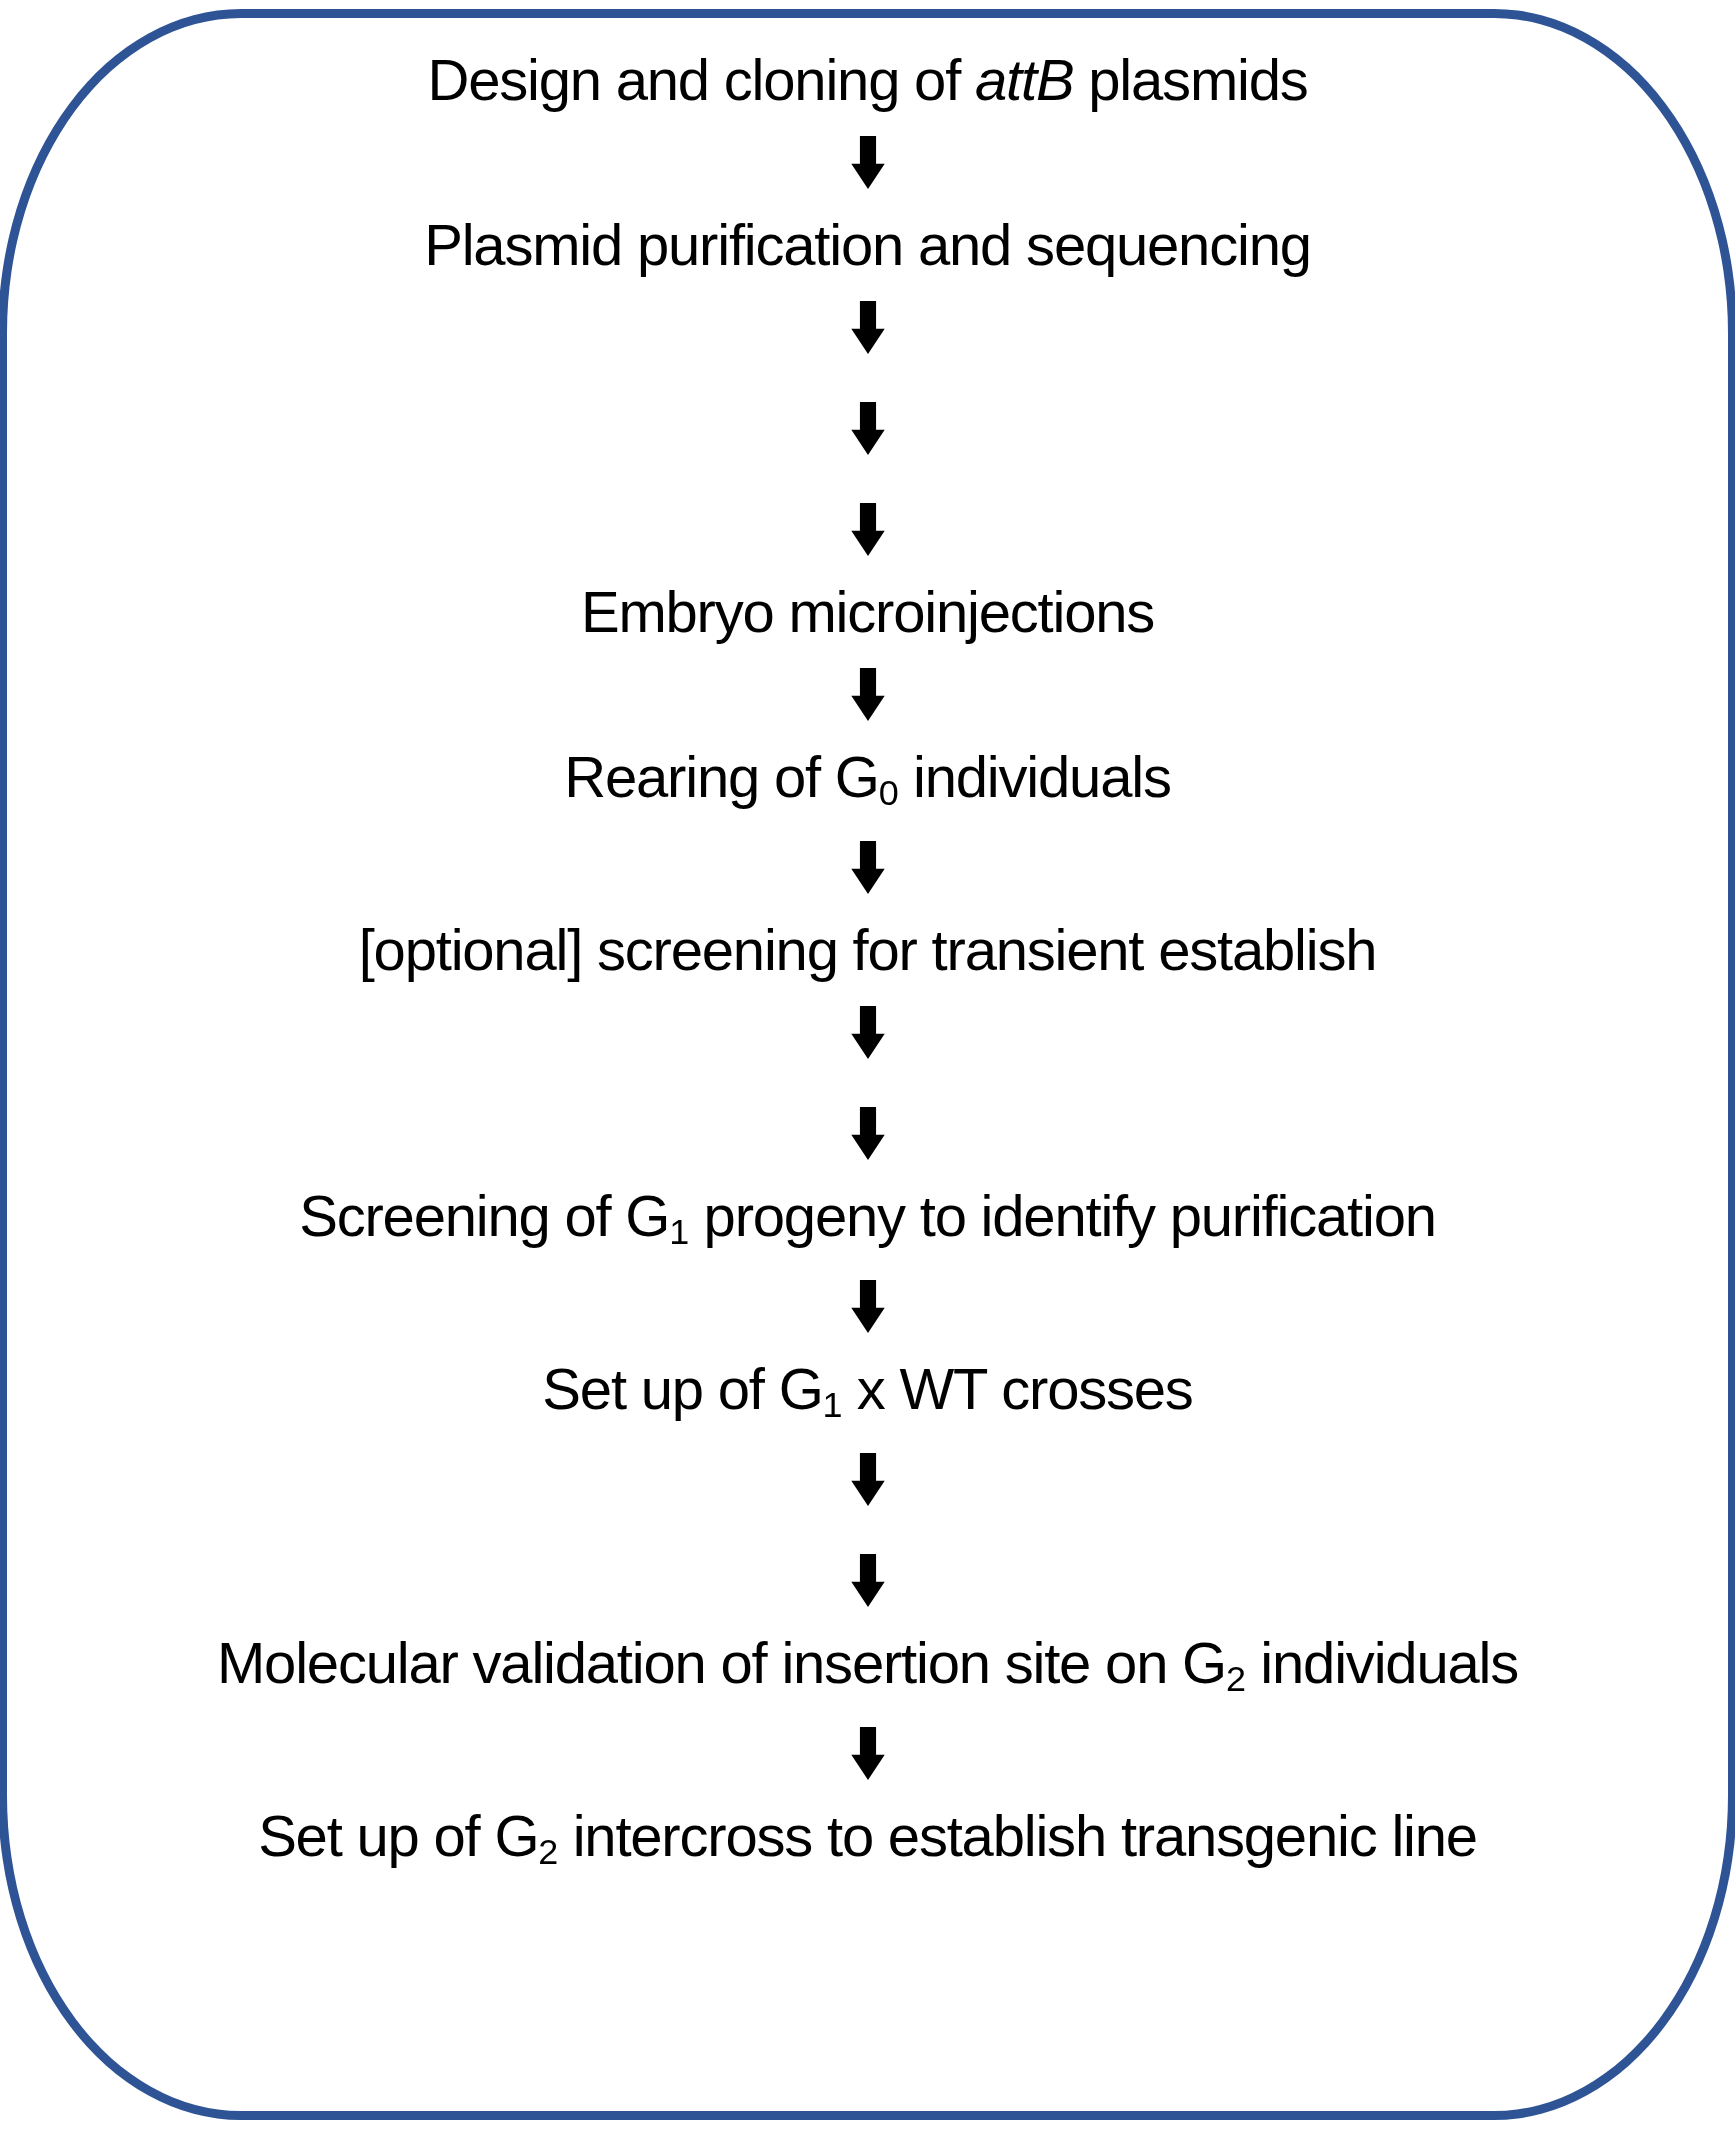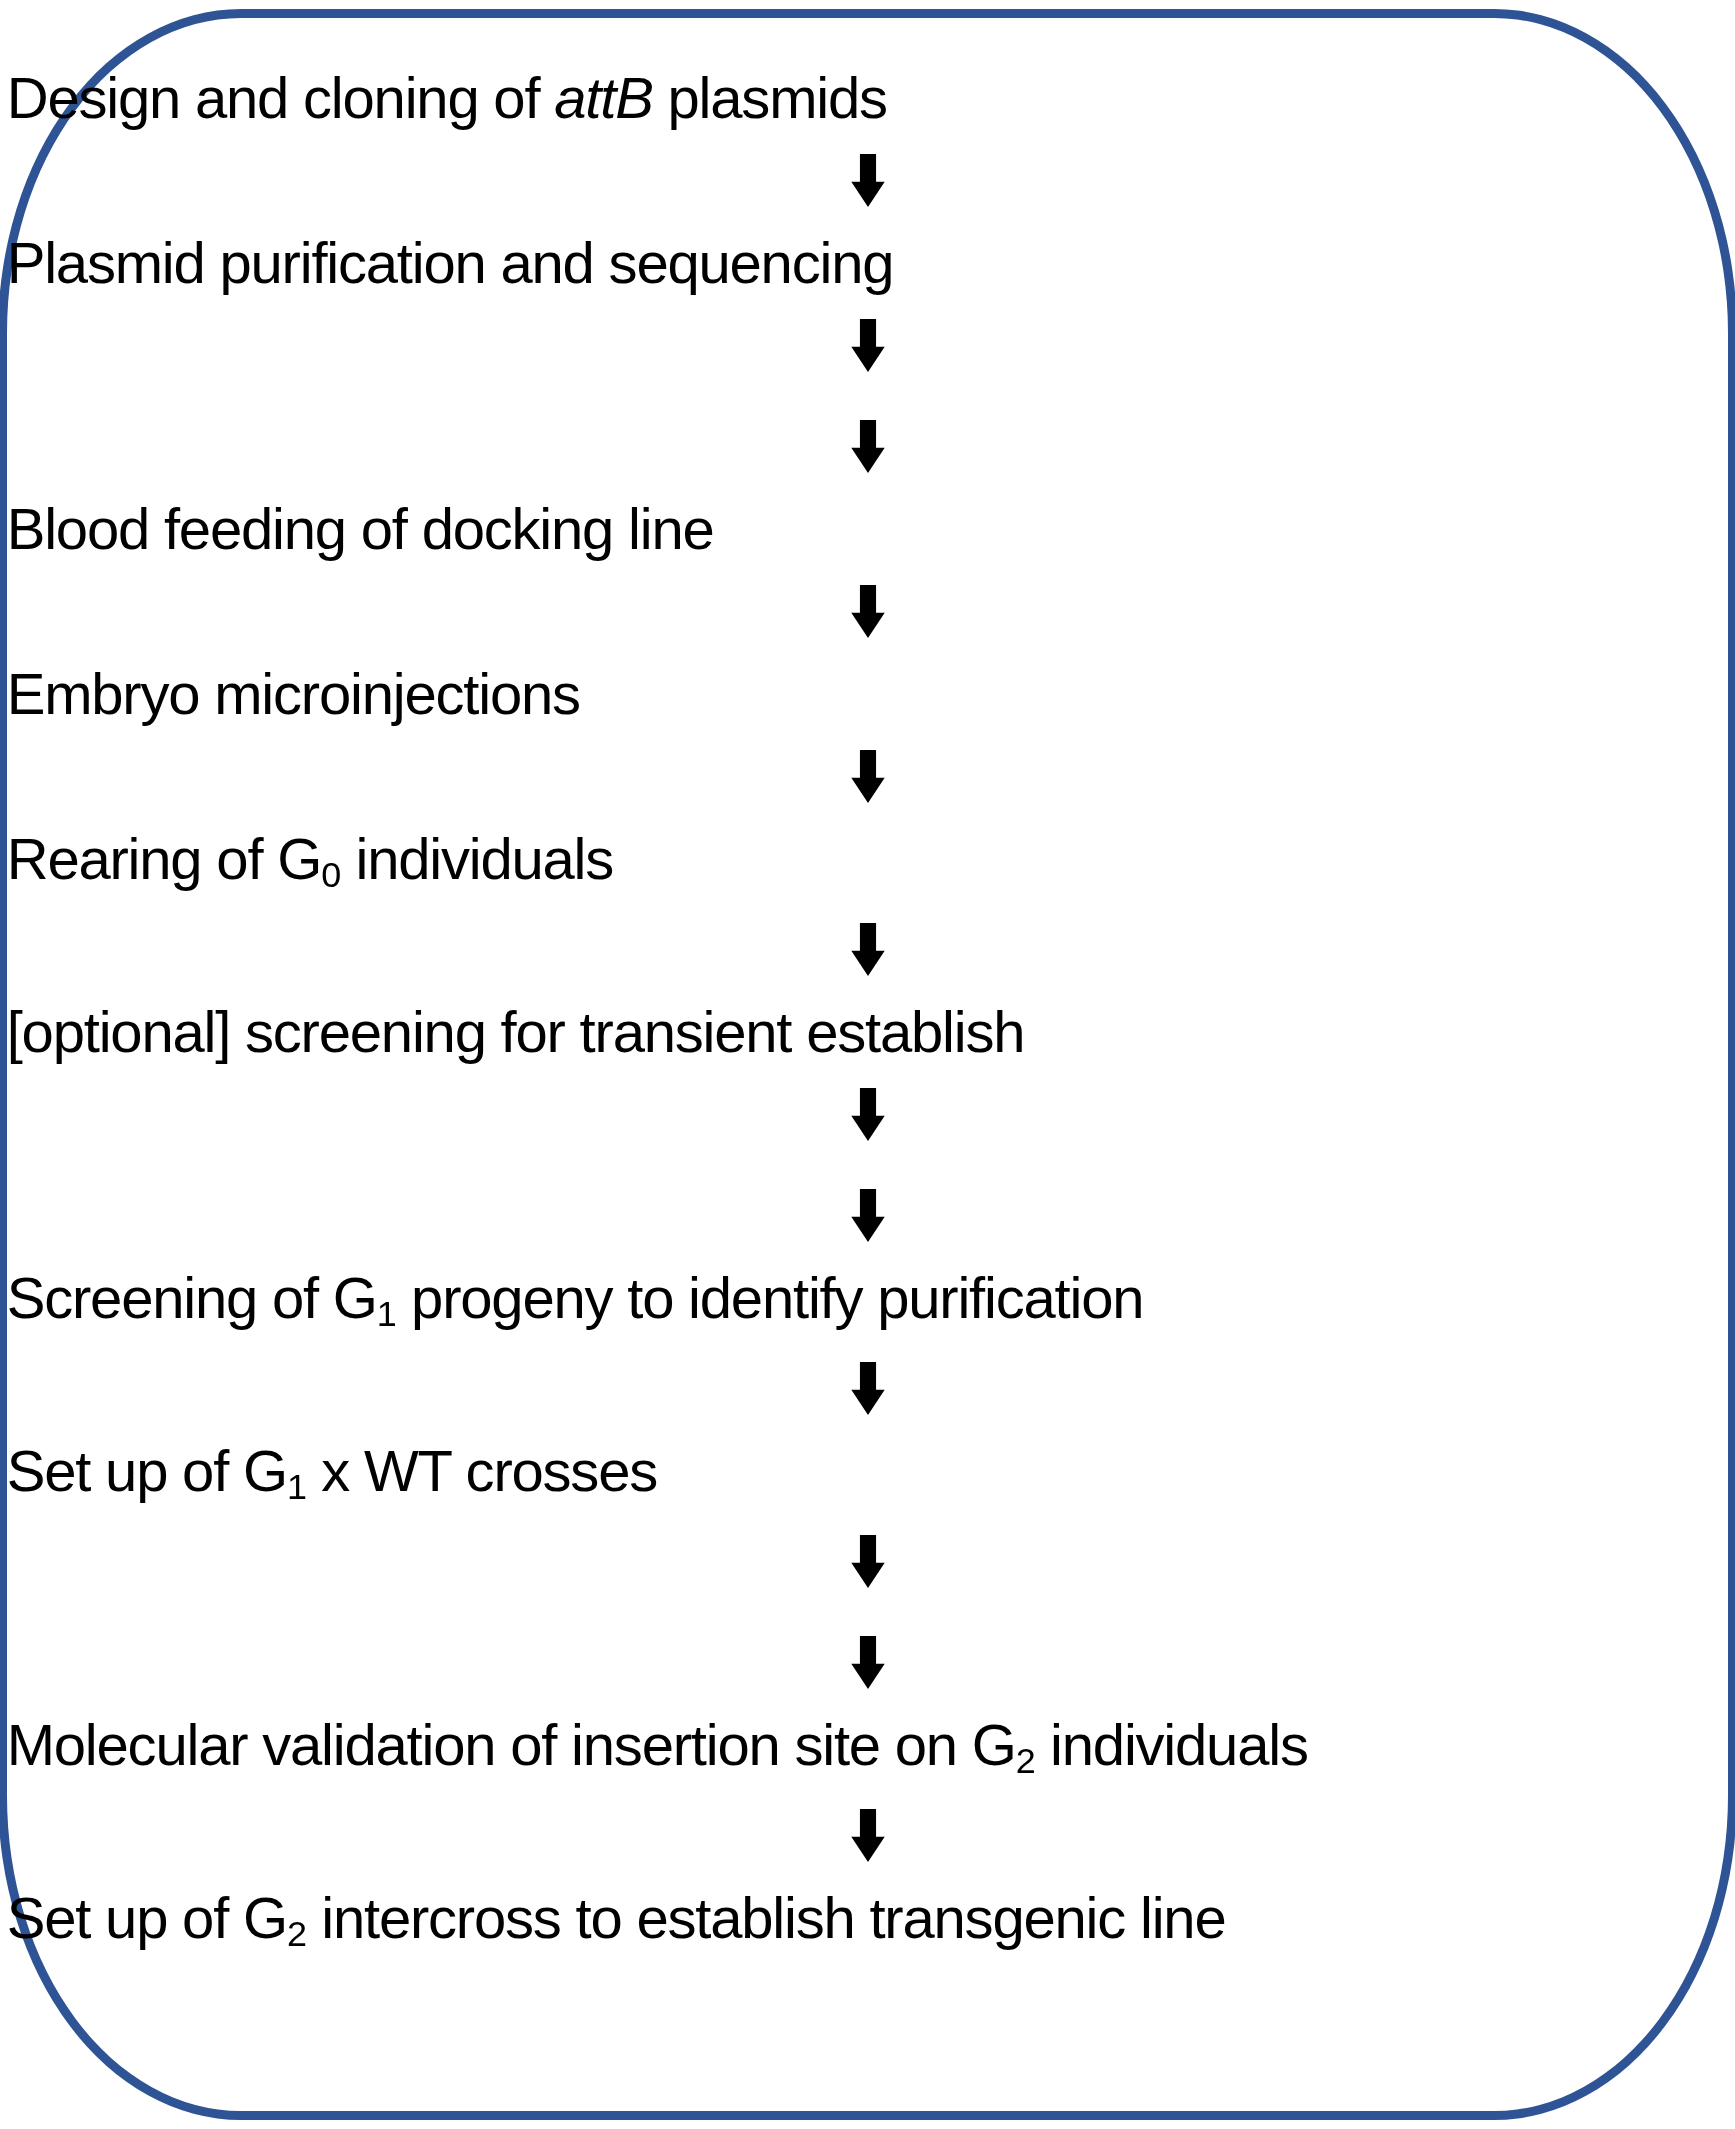--- a/index.html
+++ b/index.html
@@ -24,22 +24,22 @@
     bottom: 9.3px;
     border: 9.8px solid var(--border-color);
     border-radius: 243px / 324px;
     background: var(--bg-color);
   }
   .flow {
     position: absolute;
     left: 0; right: 0; top: 0; bottom: 0;
     display: flex;
     flex-direction: column;
-    align-items: flex-start;
-    padding-top: 48px;
+    align-items: center;
+    padding-top: 30px;
   }
   .step {
     font-size: 58px;
     line-height: 64px;
     letter-spacing: -1.2px;
     color: var(--text-color);
     text-align: center;
     white-space: nowrap;
   }
   .step .italic { font-style: italic; }
@@ -67,21 +67,20 @@
       <svg class="arrow" viewBox="0 0 58 92">
         <polygon points="15,0 43,0 43,48 58,48 29,92 0,48 15,48" fill="currentColor"></polygon>
       </svg>
       <div class="step"><span>Plasmid purification and sequencing</span></div>
       <svg class="arrow" viewBox="0 0 58 92">
         <polygon points="15,0 43,0 43,48 58,48 29,92 0,48 15,48" fill="currentColor"></polygon>
       </svg>
       <svg class="arrow" viewBox="0 0 58 92">
         <polygon points="15,0 43,0 43,48 58,48 29,92 0,48 15,48" fill="currentColor"></polygon>
       </svg>
-      <div class="step"><span>Blood feeding of docking line</span></div>
       <svg class="arrow" viewBox="0 0 58 92">
         <polygon points="15,0 43,0 43,48 58,48 29,92 0,48 15,48" fill="currentColor"></polygon>
       </svg>
       <div class="step"><span>Embryo microinjections</span></div>
       <svg class="arrow" viewBox="0 0 58 92">
         <polygon points="15,0 43,0 43,48 58,48 29,92 0,48 15,48" fill="currentColor"></polygon>
       </svg>
       <div class="step"><span>Rearing of G</span><span class="sub">0</span><span> individuals</span></div>
       <svg class="arrow" viewBox="0 0 58 92">
         <polygon points="15,0 43,0 43,48 58,48 29,92 0,48 15,48" fill="currentColor"></polygon>

